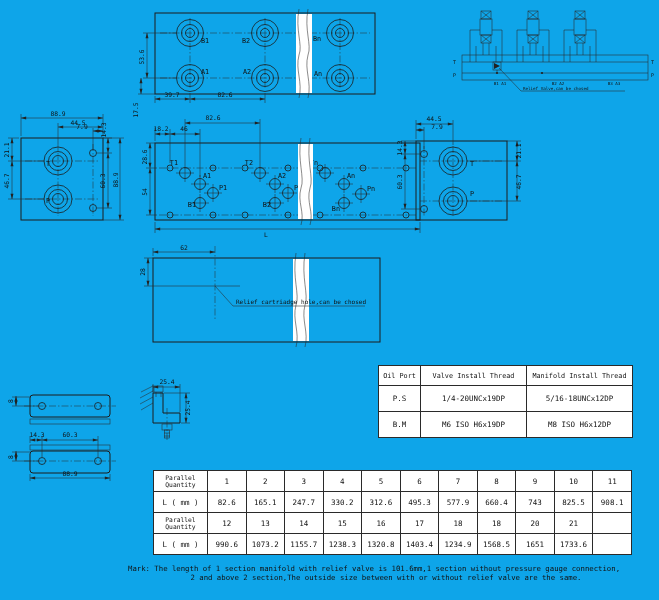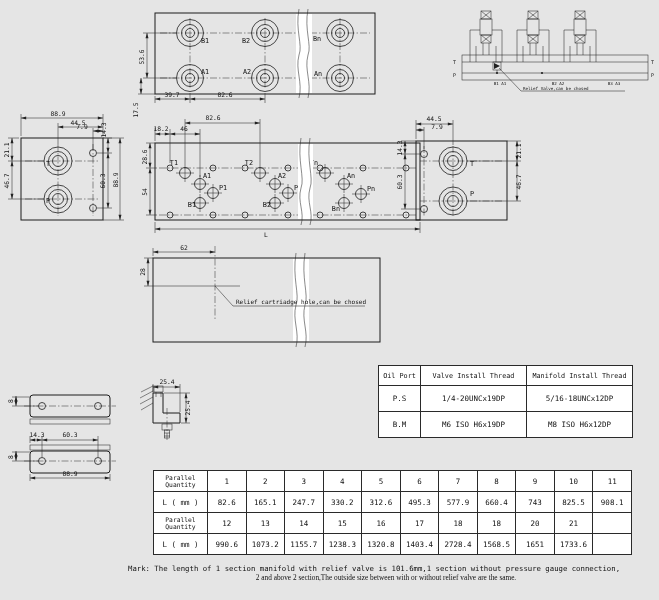--- a/index.html
+++ b/index.html
@@ -1,16 +1,16 @@
 <!DOCTYPE html>
 <html><head>
 <meta charset="utf-8">
 <style>
   html,body{margin:0;padding:0;background:#fff;}
-  #canvas{position:relative;width:659px;height:600px;background:#e5e5e5;overflow:hidden;
+  #canvas{position:relative;width:659px;height:600px;background:#0ea5e9;overflow:hidden;
           font-family:"DejaVu Sans Mono",monospace;}
   svg{position:absolute;left:0;top:0;}
   
   .ol{stroke:#1c1c1c;stroke-width:1;fill:none;}
   .o8{stroke:#1c1c1c;stroke-width:.8;fill:none;}
   .tl{stroke:#2a2a2a;stroke-width:.55;fill:none;}
   .dl{stroke:#2a2a2a;stroke-width:.55;fill:none;}
   .cl{stroke:#2a2a2a;stroke-width:.5;fill:none;stroke-dasharray:7 2 1.5 2;}
   .br{fill:#fff;stroke:none;}
   .jd{fill:#222;stroke:none;}
@@ -24,21 +24,21 @@
   .ttable{position:absolute;border-collapse:collapse;table-layout:fixed;background:#fff;padding-left:46px;}
   .ttable td{border:1px solid #2a2a2a;text-align:center;vertical-align:middle;
              font-family:"DejaVu Sans Mono",monospace;color:#111;padding:0;overflow:hidden;}
   #thread-table{left:378px;top:365px;width:254px;}
   #thread-table td{font-size:7.5px;height:25px;}
   #thread-table tr.hd td{font-size:6.8px;height:19px;}
   #length-table{left:153px;top:470px;width:479px;}
   #length-table td{font-size:7.5px;height:20px;}
   #length-table td.qhd{font-size:6.3px;line-height:1.15;}
   #mark{position:absolute;left:128px;top:564px;font-size:7.3px;color:#111;white-space:nowrap;line-height:1.25;text-align:center;}
-  #mark .l2{margin-left:24px;font-family:Liberation Serif, serif;}
+  #mark .l2{margin-left:24px;}
 </style>
 </head>
 <body>
 
 <div id="canvas">
 
 <svg width="659" height="600" viewBox="0 0 659 600">
   <defs>
     <marker id="ae" markerWidth="7" markerHeight="6" refX="5.6" refY="3" orient="auto" markerUnits="userSpaceOnUse">
       <path d="M5.6,3 L0.4,1.5 L0.4,4.5 Z" fill="#222"></path>
@@ -492,21 +492,21 @@
     <td></td>
   </tr>
   <tr>
     <td>L ( mm )</td>
     <td>990.6</td>
     <td>1073.2</td>
     <td>1155.7</td>
     <td>1238.3</td>
     <td>1320.8</td>
     <td>1403.4</td>
-    <td>2728.4</td>
+    <td>1234.9</td>
     <td>1568.5</td>
     <td>1651</td>
     <td>1733.6</td>
     <td></td>
   </tr>
 </tbody>
     </table>
 
 <div id="mark">
   <div class="l1">Mark: The length of 1 section manifold with relief valve is 101.6mm,1 section without pressure gauge connection,</div>

